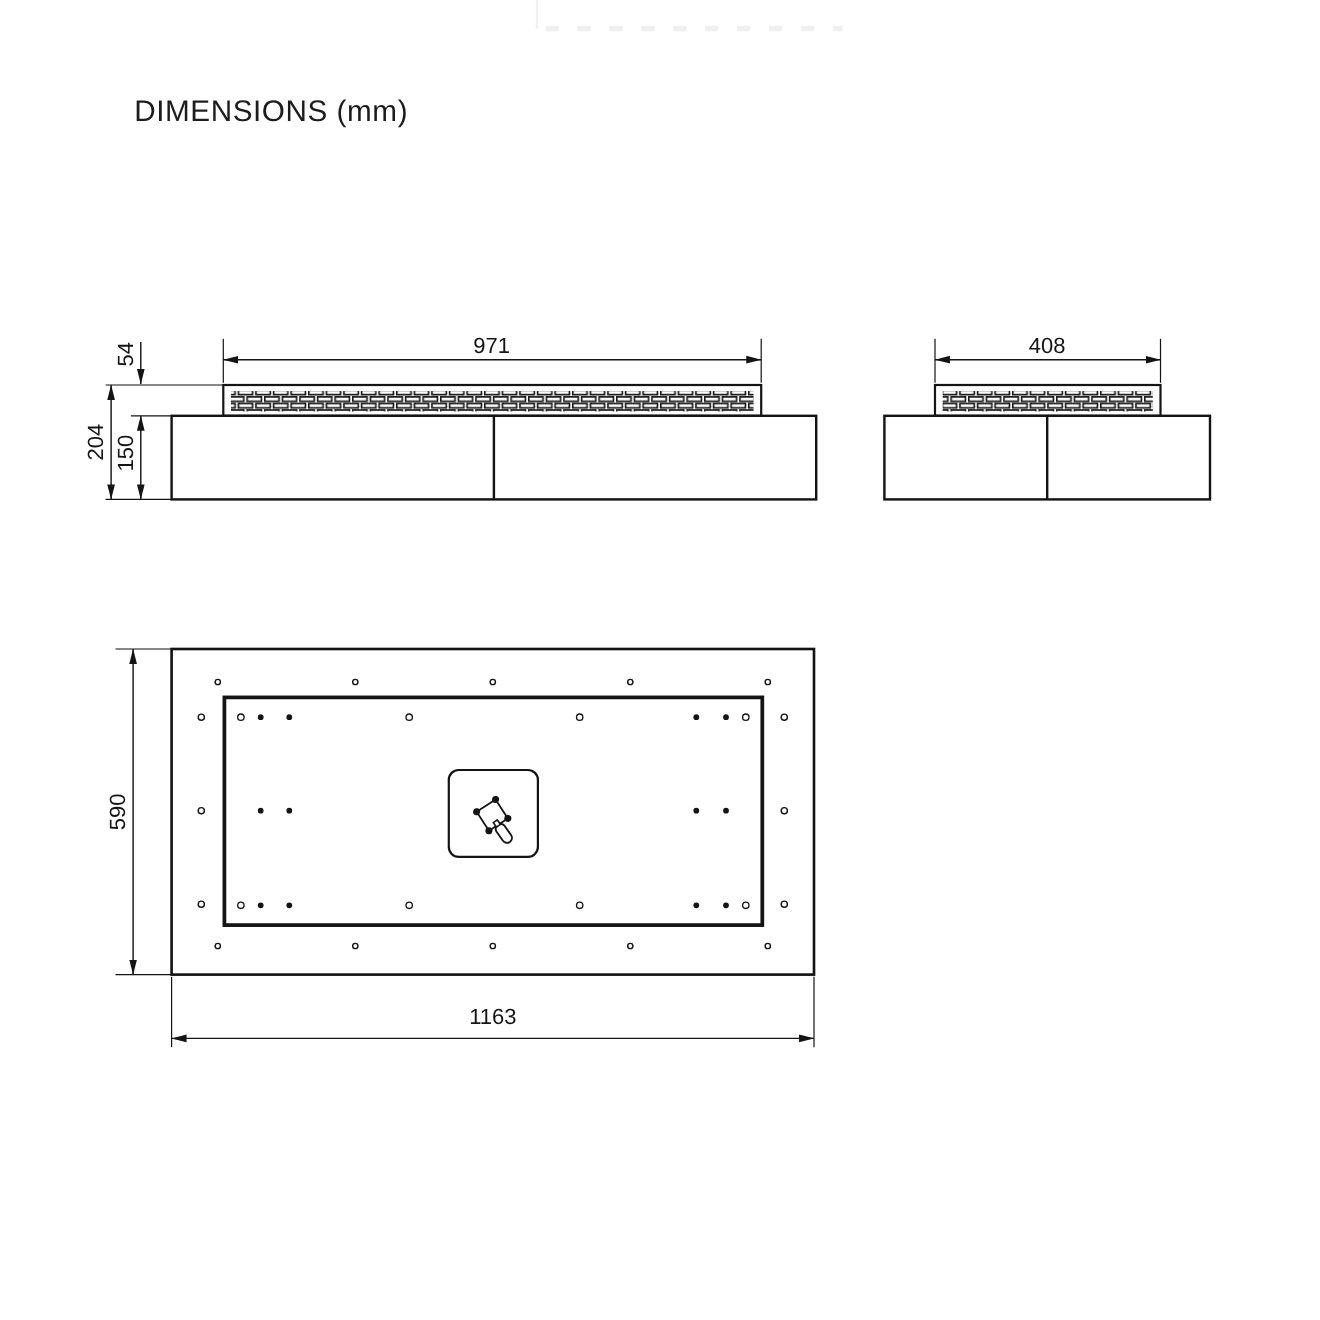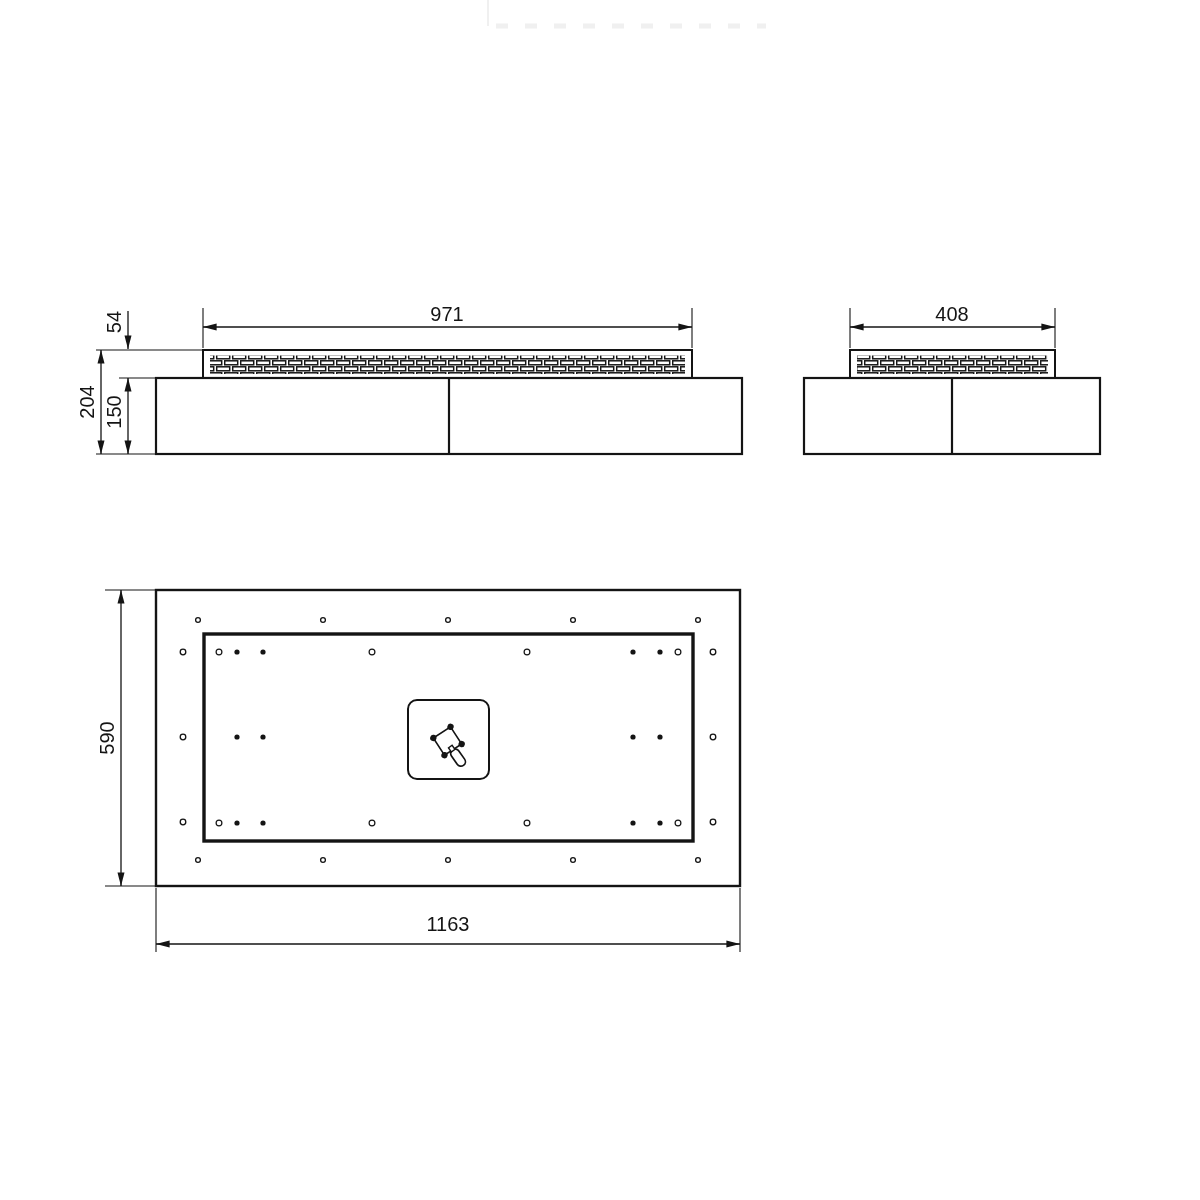--- a/index.html
+++ b/index.html
@@ -8,20 +8,21 @@
   .title{position:absolute;left:122px;top:86px;font-size:27px;color:#1c1c1c;
          letter-spacing:0.5px;font-weight:400;}
   svg text{font-family:"Liberation Sans", sans-serif;font-size:20px;fill:#141414;}
   svg{position:absolute;left:0;top:0;}
 </style>
 </head>
 <body>
 
 <div class="canvas">
 
+  <div class="title">DIMENSIONS (mm)</div>
 
   <svg width="1200" height="1200" viewBox="0 0 1200 1200">
     <defs>
       <marker id="arr" viewBox="0 0 14 8" refX="13.6" refY="4" markerWidth="14" markerHeight="8" orient="auto-start-reverse" markerUnits="userSpaceOnUse">
         <path d="M13.8,4 L0,0.5 L0,7.5 Z" fill="#141414"></path>
       </marker>
       <pattern id="brickPat" patternUnits="userSpaceOnUse" width="16" height="12">
         <rect x="0" y="0" width="16" height="12" fill="#ffffff"></rect>
         <rect x="0.7" y="0.8" width="13" height="4" fill="#ffffff" stroke="#161616" stroke-width="1.5"></rect>
         <rect x="-7.3" y="6.8" width="13" height="4" fill="#ffffff" stroke="#161616" stroke-width="1.5"></rect>

